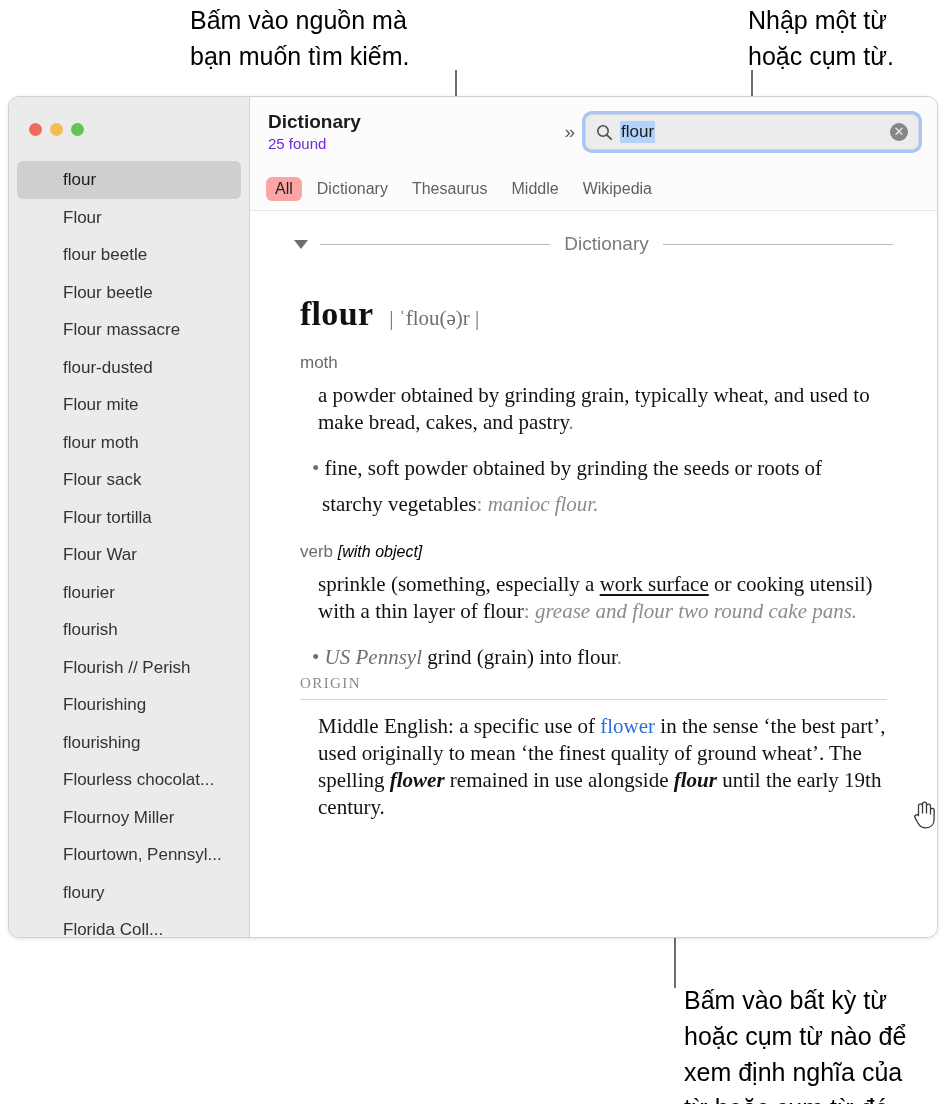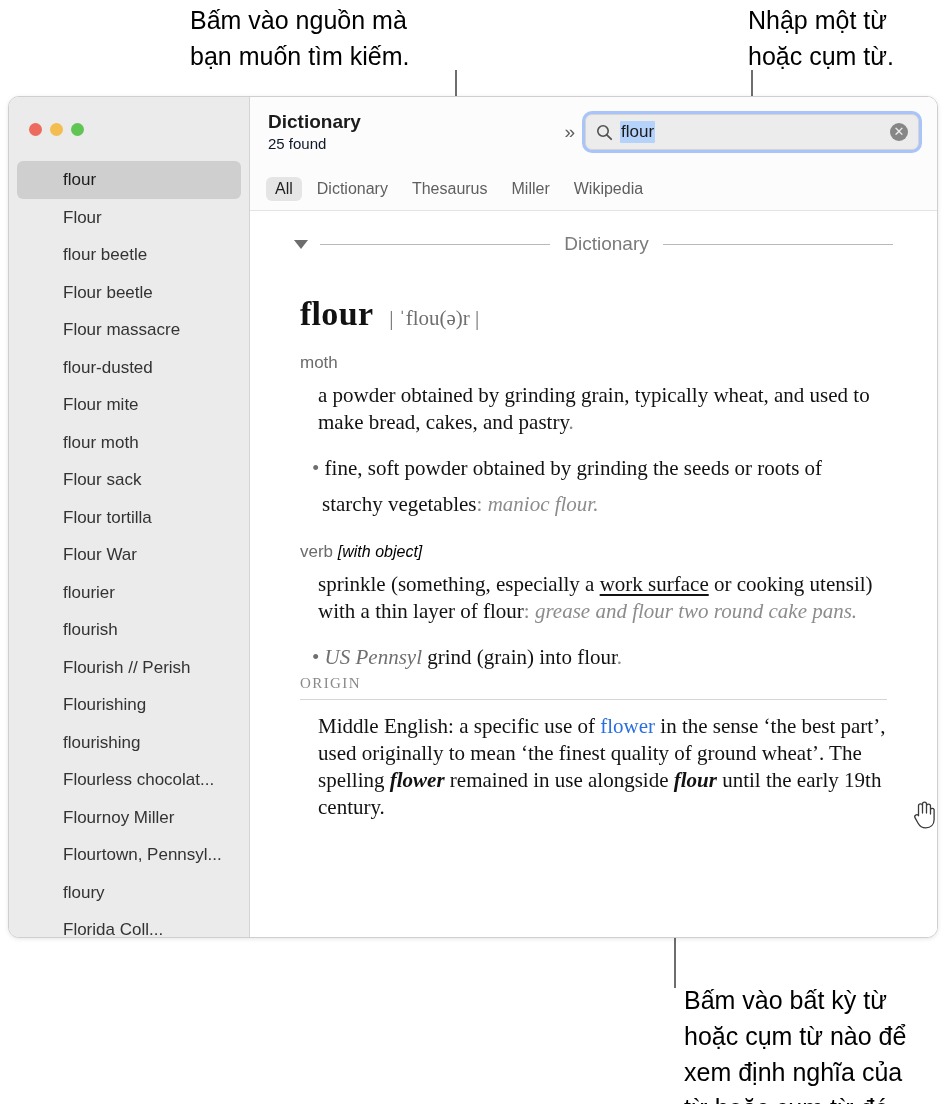--- a/index.html
+++ b/index.html
@@ -93,21 +93,21 @@
     align-items: center;
     padding: 0 16px 0 16px;
     background: #fcfcfc;
     box-sizing: border-box;
   }
   #toolbar-title-block { flex: 0 0 auto; padding-left: 2px; }
   #toolbar-title {
     font-size: 19px; font-weight: bold; color: #1b1b1b; line-height: 22px;
   }
   #toolbar-subtitle {
-    font-size: 15px; color: #0f172a; line-height: 20px; margin-top: 1px;
+    font-size: 15px; color: #6d28d9; line-height: 20px; margin-top: 1px;
   }
   #toolbar-spacer { flex: 1 1 auto; }
   #chevron-more {
     font-size: 19px; color: #5e5e5e; margin-right: 12px;
     letter-spacing: -2px; cursor: default;
   }
   
   #search-wrap {
     position: relative;
     width: 334px;
@@ -159,21 +159,21 @@
     box-sizing: border-box;
   }
   .tab {
     font-size: 16px;
     color: #5f5f5f;
     padding: 3px 9px;
     border-radius: 6px;
     margin-right: 6px;
     white-space: nowrap;
   }
-  .tab.active { background: #e5e5e5; color: #1f1f1f; }
+  .tab.active { background: #fca5a5; color: #1f1f1f; }
 
   
   #content {
     flex: 1 1 auto;
     overflow: hidden;
     padding: 0 44px 0 44px;
     position: relative;
     background: #ffffff;
   }
 
@@ -328,21 +328,21 @@
             <span id="search-text">flour</span>
             <span id="search-clear">✕</span>
           </div>
         </div>
       </div>
 
       <div id="tabbar">
           <div class="tab active">All</div>
           <div class="tab">Dictionary</div>
           <div class="tab">Thesaurus</div>
-          <div class="tab">Miller</div>
+          <div class="tab">Middle</div>
           <div class="tab">Wikipedia</div>
         </div>
 
       <div id="content">
 
         <div id="section-head">
           <div id="disclosure"></div>
           <div class="rule"></div>
           <div id="section-label">Dictionary</div>
           <div class="rule"></div>

